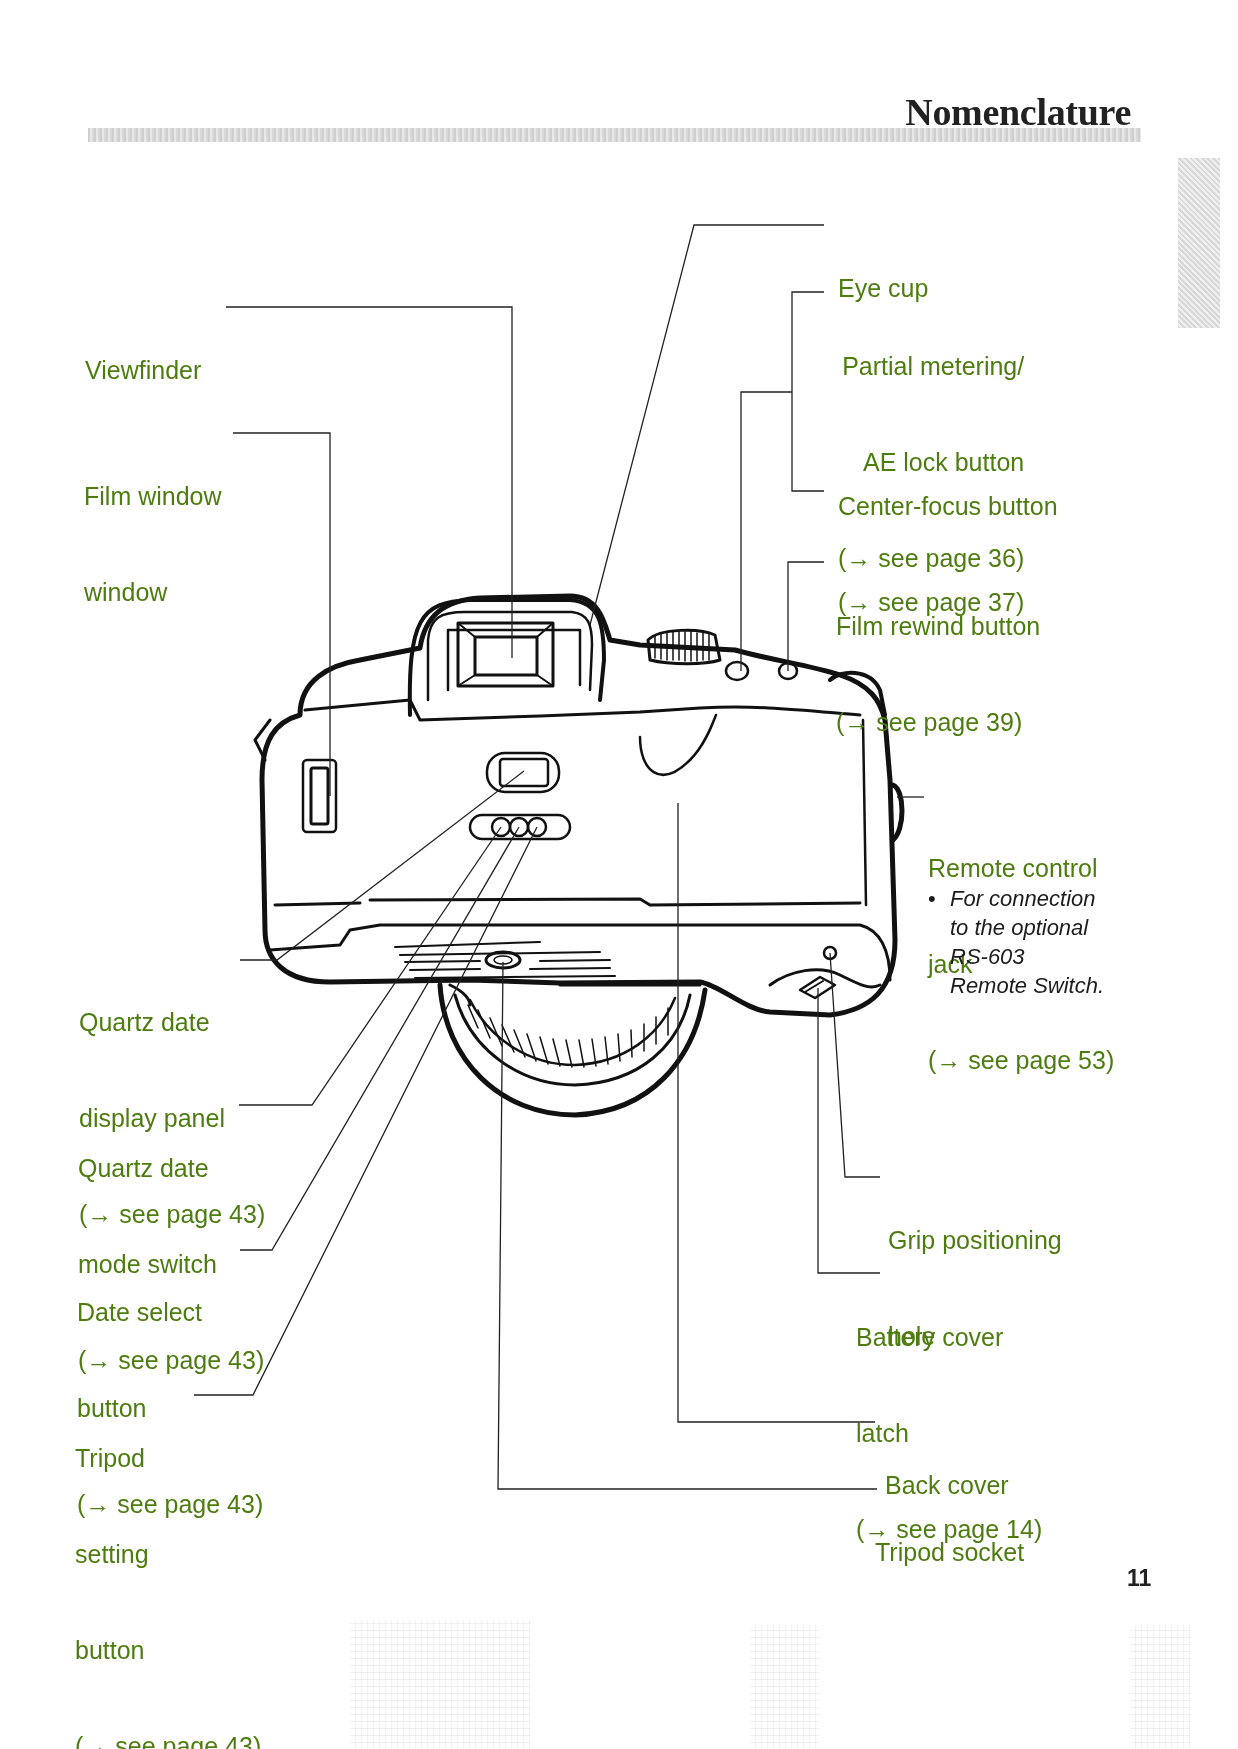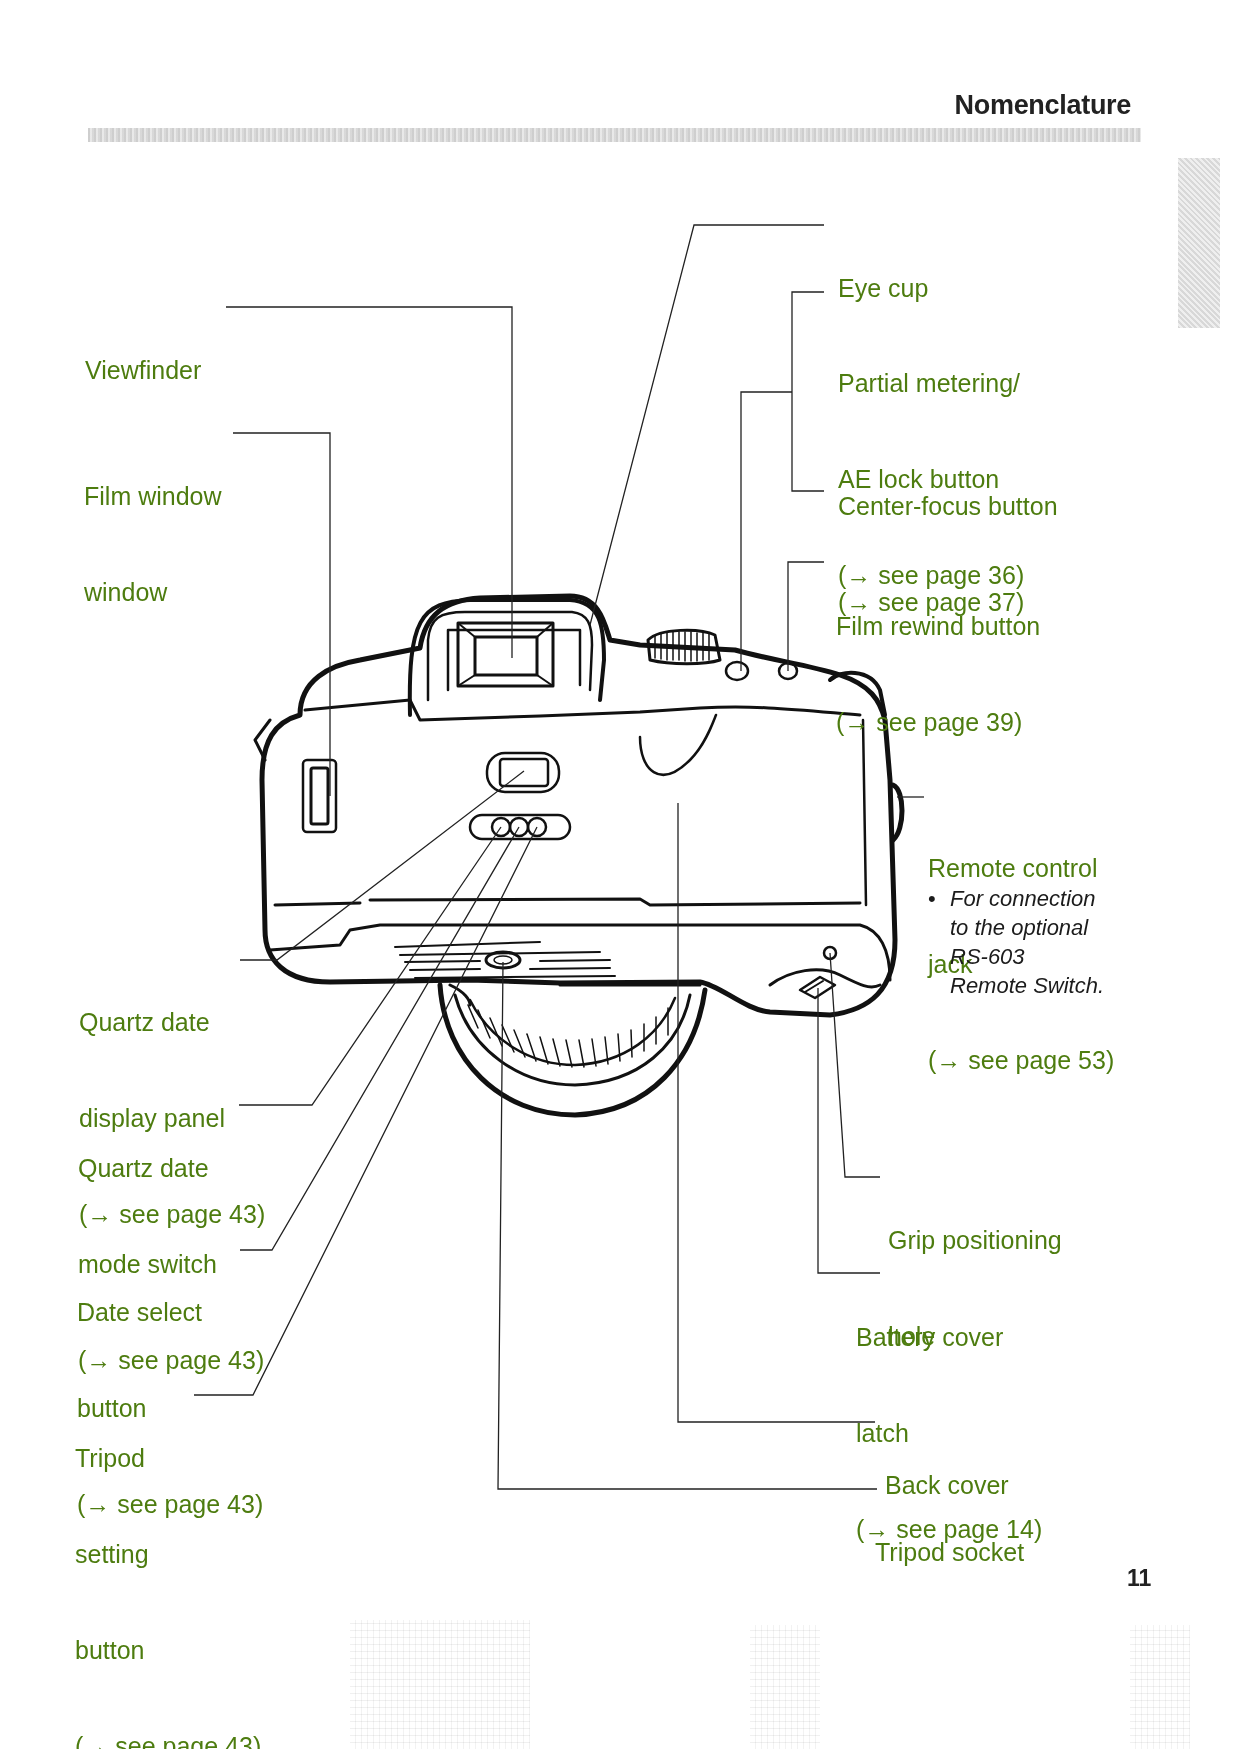--- a/index.html
+++ b/index.html
@@ -1,19 +1,19 @@
 <!DOCTYPE html>
 <html><head>
 <meta charset="utf-8">
 <style>
   html, body { margin:0; padding:0; background:#ffffff; }
   body { width:1238px; height:1749px; position:relative; overflow:hidden;
          font-family:"Liberation Sans", sans-serif; color:#1a1a1a; }
-  .title { position:absolute; right:107px; top:90px; font-size:27px; font-weight:bold;
-           color:#222; letter-spacing:-0.3px; }
+  .title { position:absolute; right:107px; top:90px; font-size:38px; font-weight:bold;
+           color:#222; letter-spacing:-0.3px;font-family:Liberation Serif, serif; }
   .rule { position:absolute; left:88px; top:128px; width:1053px; height:14px;
           background: repeating-linear-gradient(90deg,#c9c9c9 0 2px,#e6e6e6 2px 4px,#d4d4d4 4px 6px);
           opacity:0.9; }
   .tab { position:absolute; left:1178px; top:158px; width:42px; height:170px;
          background: repeating-linear-gradient(45deg,#d8d8d8 0 2px,#efefef 2px 4px); }
   .label { position:absolute; font-size:25px; line-height:32px; color:#4d7c0f; white-space:pre; }
   .label .sub { display:block; }
   .note { position:absolute; font-size:22px; line-height:29px; color:#1c1c1c; }
   .note .bullet { position:absolute; left:0; top:0; }
   .note .txt { display:block; padding-left:22px; white-space:pre;font-style:italic; }
@@ -176,21 +176,21 @@
 <div class="label" style="left:75px; top:1378px;">
   <span class="sub">Tripod</span>
   <span class="sub">setting</span>
   <span class="sub">button</span>
   <span class="sub">(→ see page 43)</span>
 </div>
 
 <div class="label" style="left:838px; top:208px;">
   <span class="sub">Eye cup</span>
 </div>
-<div class="label" style="left:838px; top:303px;">
+<div class="label" style="left:838px; top:286px;text-align:right;">
   <span class="sub">Partial metering/</span>
   <span class="sub">AE lock button</span>
   <span class="sub">(→ see page 36)</span>
 </div>
 <div class="label" style="left:838px; top:426px;">
   <span class="sub">Center-focus button</span>
   <span class="sub">(→ see page 37)</span>
 </div>
 <div class="label" style="left:836px; top:546px;">
   <span class="sub">Film rewind button</span>

